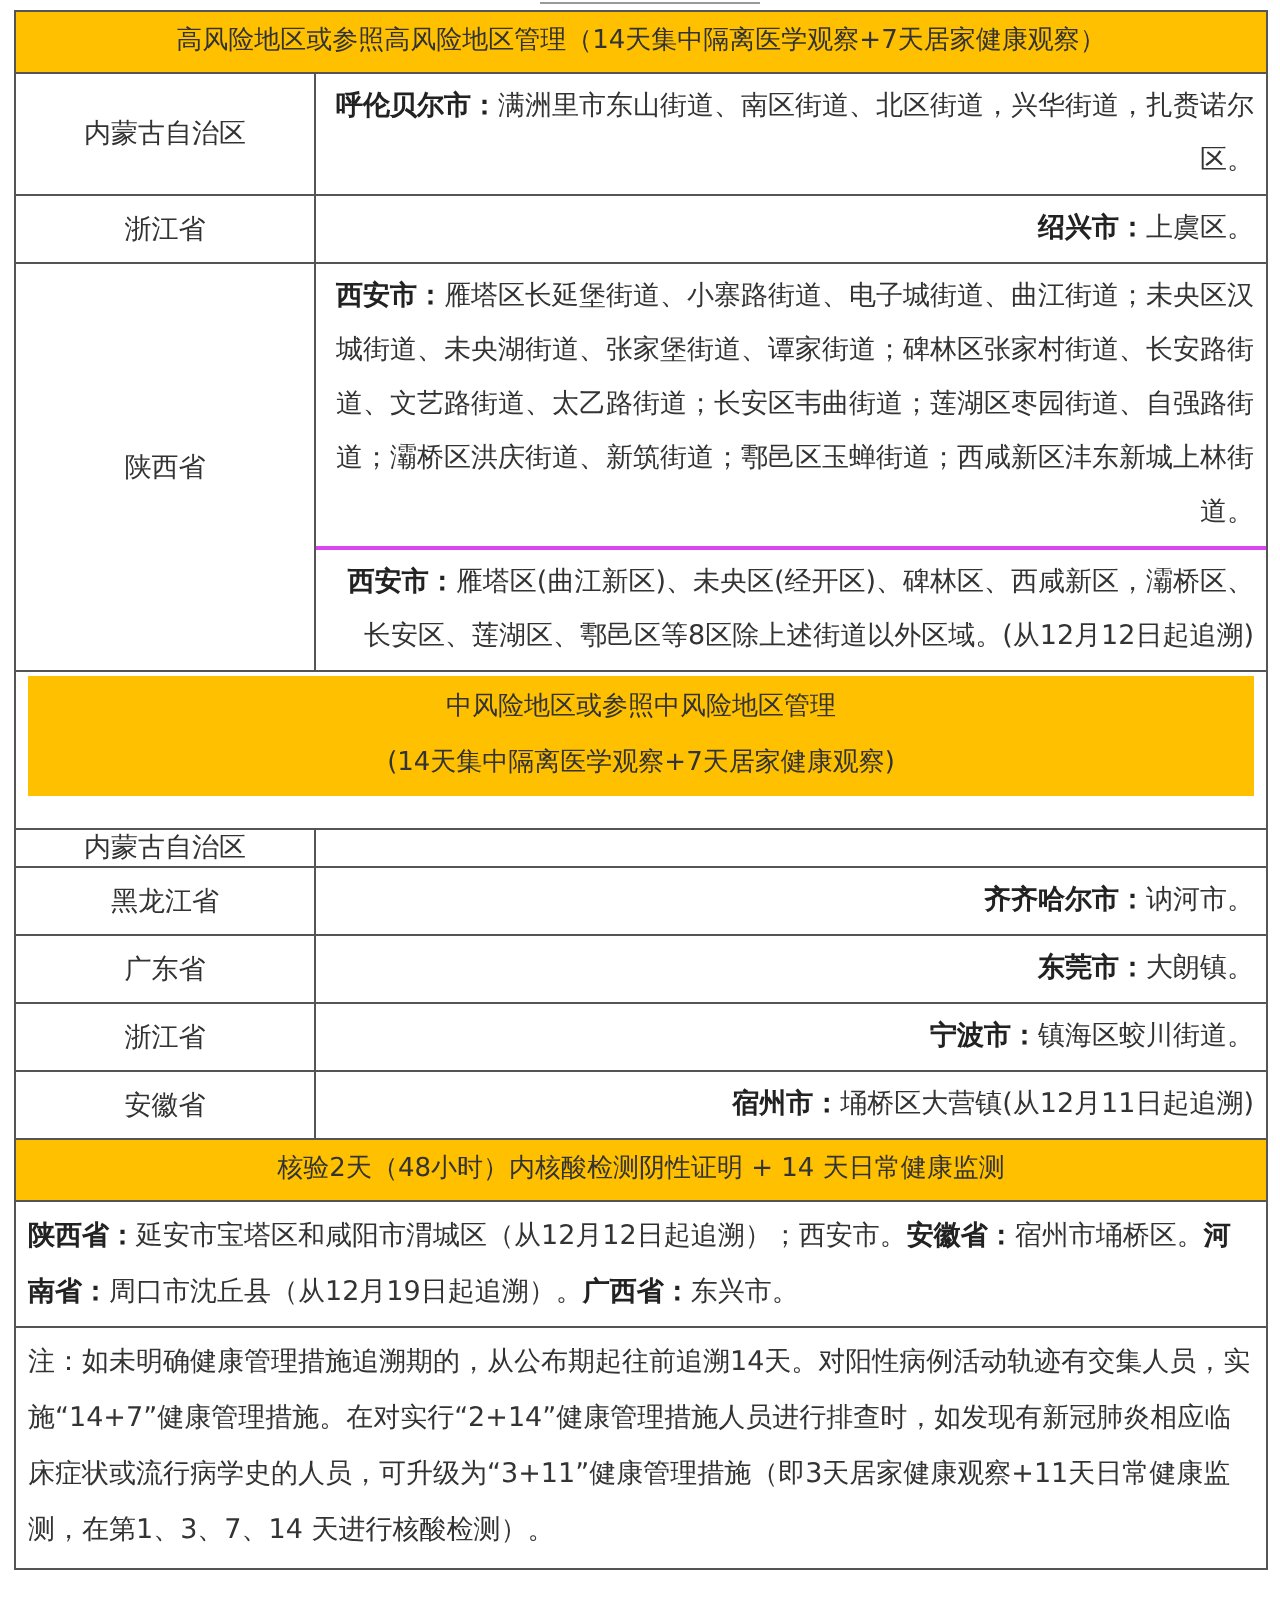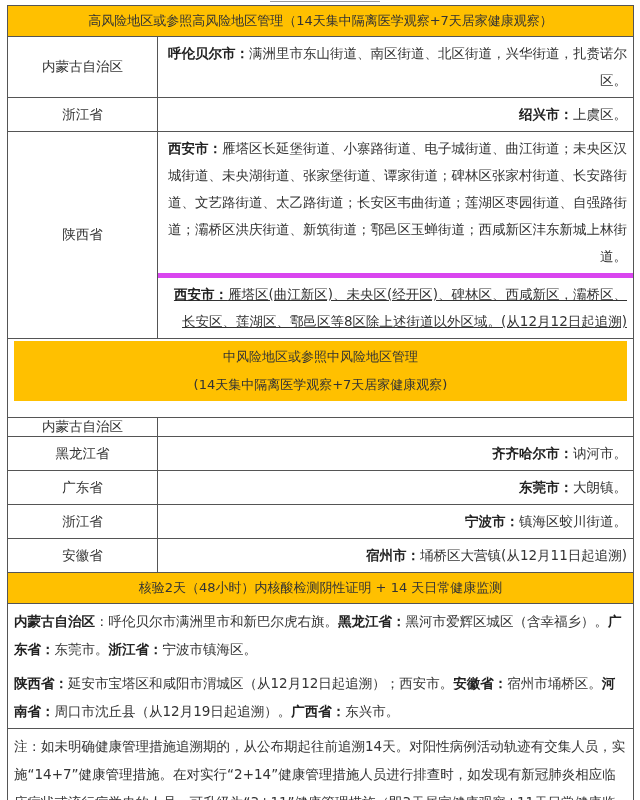--- a/index.html
+++ b/index.html
@@ -10,21 +10,21 @@
   .tbl { position: absolute; left: 7px; top: 5px; width: 627px; border: 1px solid #555; border-bottom: 1px solid #555; }
   .row { display: flex; border-top: 1px solid #555; }
   .row:first-child { border-top: none; }
   .hdr { background: #ffc000; text-align: center; color: #333; line-height: 26px; padding: 2px 4px; font-size: 13px; }
   .hdr.inset { margin: 2px 6px 16px 6px; }
   .hdr.two { line-height: 28px; padding: 2px 4px; }
   .prov { width: 150px; flex: 0 0 150px; border-right: 1px solid #555; display: flex; align-items: center; justify-content: center; text-align: center; font-size: 13.5px; }
   .detail { flex: 1; padding: 3px 6px 3px 8px; line-height: 27px; font-size: 13.5px; text-align: right; }
   .detail b, .para b { font-weight: bold; color: #222; }
   .stack { flex: 1; display: flex; flex-direction: column; }
-  .stack .detail + .detail { border-top: 5px solid #d946ef; text-decoration: underline; }
+  .stack .detail + .detail { border-top: 2px solid #d946ef; }
   .para { padding: 3px 6px 3px 6px; line-height: 28px; font-size: 13.5px; }
   .para + .para { border-top: none; }
   .note { padding: 3px 6px 5px 6px; line-height: 28px; font-size: 13.5px; border-top: 1px solid #555; }
 </style>
 </head>
 <body>
 
 <div class="page">
   <div class="top-sliver"></div>
 
@@ -78,22 +78,19 @@
       <div class="prov">安徽省</div>
       <div class="detail"><b>宿州市：</b><span>埇桥区大营镇(从12月11日起追溯)</span></div>
     </div>
 
     <div class="row">
       <div class="hdr" style="flex:1;text-align:center;">核验2天（48小时）内核酸检测阴性证明 + 14 天日常健康监测</div>
     </div>
 
     <div class="row" style="flex-direction:column;">
       <div class="para">
-        <b>内蒙古自治区</b><span>：呼伦贝尔市满洲里市和新巴尔虎右旗。</span><b>黑龙江省：</b><span>黑河市爱辉区城区（含幸福乡）。</span><b>广东省：</b><span>东莞市。</span><b>浙江省：</b><span>宁波市镇海区。</span>
-      </div>
-      <div class="para">
         <b>陕西省：</b><span>延安市宝塔区和咸阳市渭城区（从12月12日起追溯）；西安市。</span><b>安徽省：</b><span>宿州市埇桥区。</span><b>河南省：</b><span>周口市沈丘县（从12月19日起追溯）。</span><b>广西省：</b><span>东兴市。</span>
       </div>
       <div class="note">注：如未明确健康管理措施追溯期的，从公布期起往前追溯14天。对阳性病例活动轨迹有交集人员，实施“14+7”健康管理措施。在对实行“2+14”健康管理措施人员进行排查时，如发现有新冠肺炎相应临床症状或流行病学史的人员，可升级为“3+11”健康管理措施（即3天居家健康观察+11天日常健康监测，在第1、3、7、14 天进行核酸检测）。</div>
     </div>
 
   </div>
 </div>
 
 </body></html>

